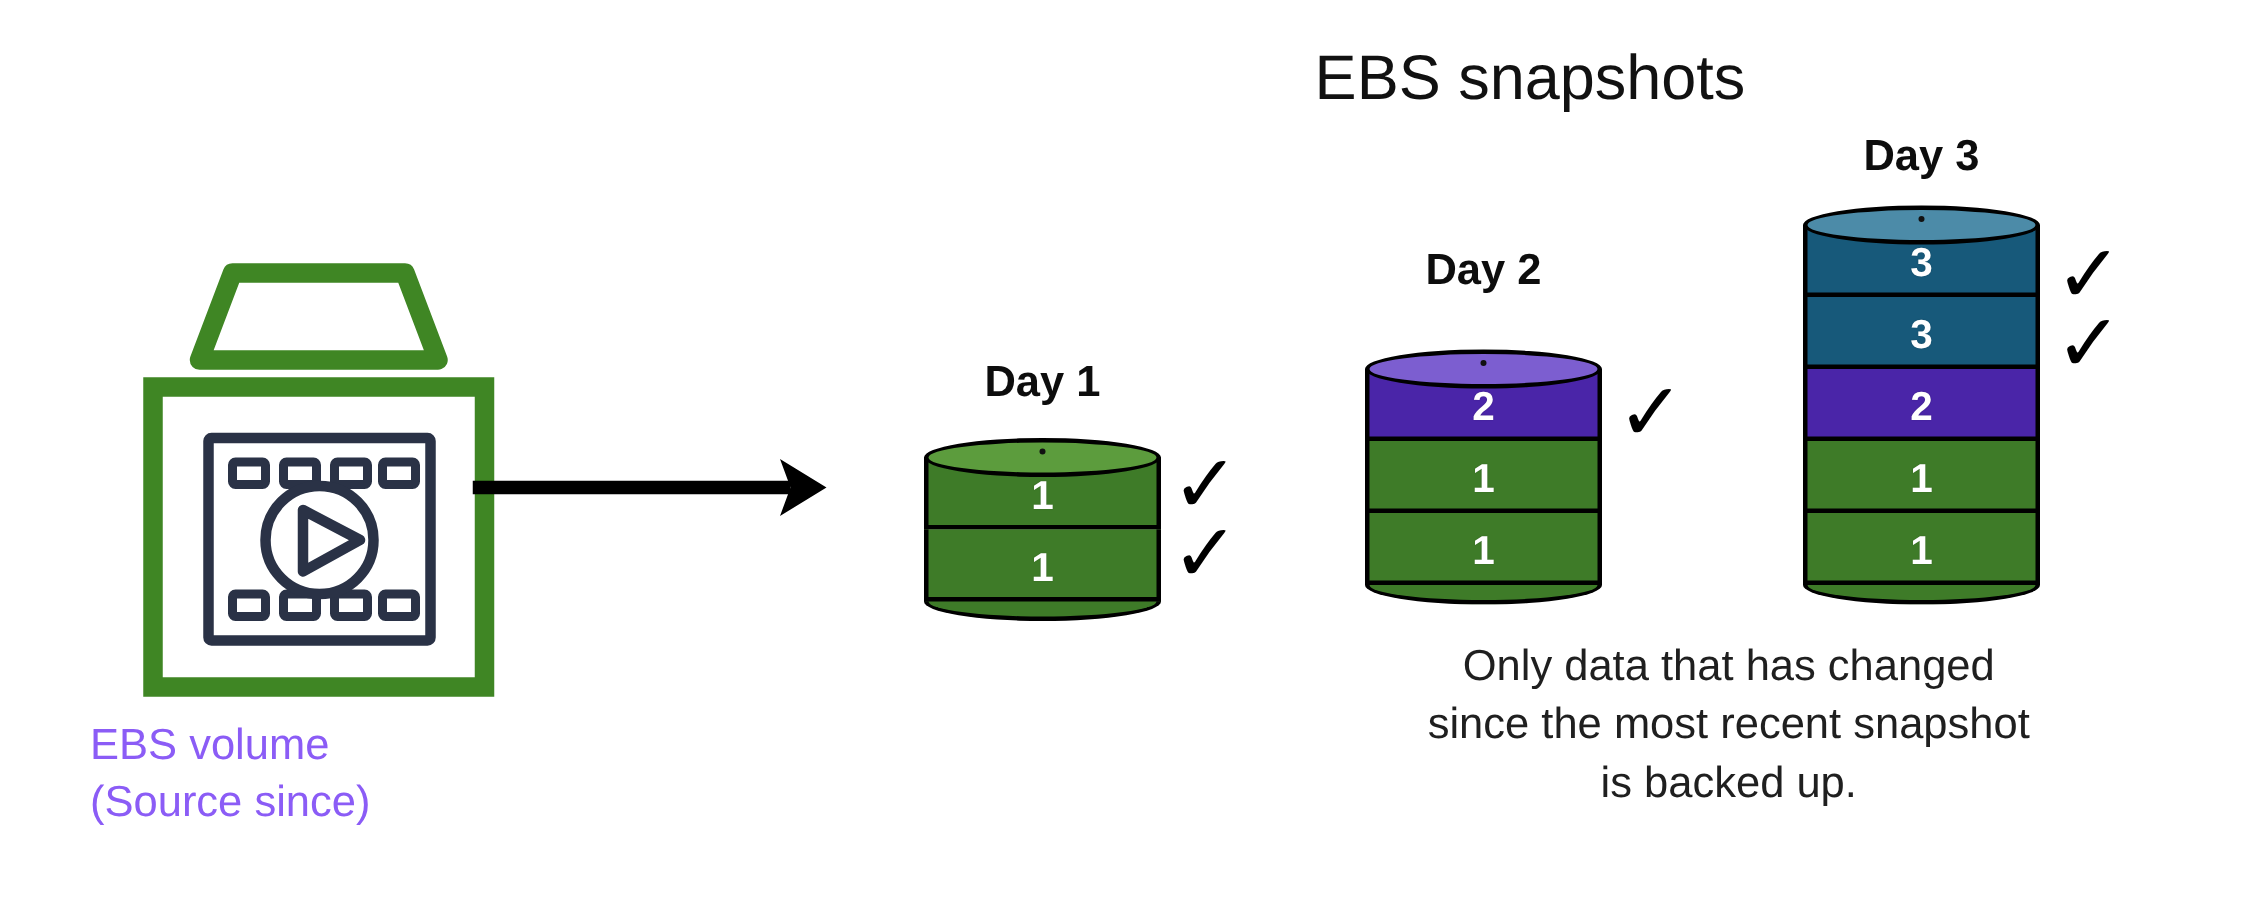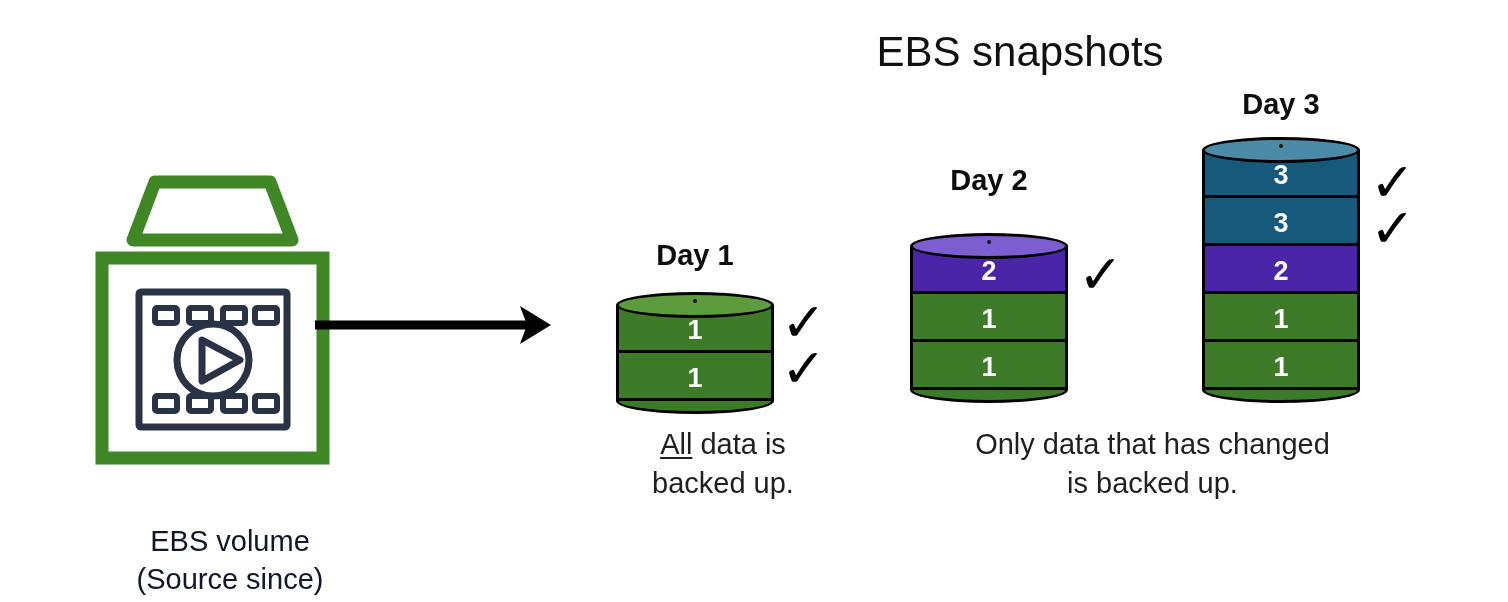--- a/index.html
+++ b/index.html
@@ -39,25 +39,24 @@
     left: 95px;
     top: 170px;
     width: 235px;
     height: 300px;
   }
   .ebs-label {
     position: absolute;
     left: 60px;
     top: 478px;
     width: 340px;
-    text-align: center;
+    text-align: left;
     font-size: 29px;
     line-height: 38px;
-    color: #0f172a;
-    margin-top: 44px;
+    color: #8b5cf6;
   }
 
   
   .flow-arrow {
     position: absolute;
     left: 315px;
     top: 300px;
     width: 240px;
     height: 50px;
   }
@@ -247,27 +246,24 @@
           <div class="seg" style="top: 192px; height: 48px; background: rgb(62, 123, 40);">
             <span class="seg-num">1</span>
           </div>
           <div class="cyl-top" style="top: -13px; height: 26px; background: rgb(76, 139, 168);">
             <div class="cyl-top-dot"></div>
           </div>
         </div>
       </div>
     </div>
 
-  <div class="caption" style="left:598px; top:425px; width:250px;">
-    <div><u>All</u><span> data is</span></div>
-    <div>backed up.</div>
-  </div>
 
   <div class="caption" style="left:865px; top:425px; width:575px;">
     <div>Only data that has changed</div>
+    <div>since the most recent snapshot</div>
     <div>is backed up.</div>
   </div>
 
 <div class="checks" style="left: 781px; top: 300px;">
       <div class="check">✓</div>
       <div class="check">✓</div>
     </div>
     <div class="checks" style="left: 1078px; top: 252px;">
       <div class="check">✓</div>
     </div>

